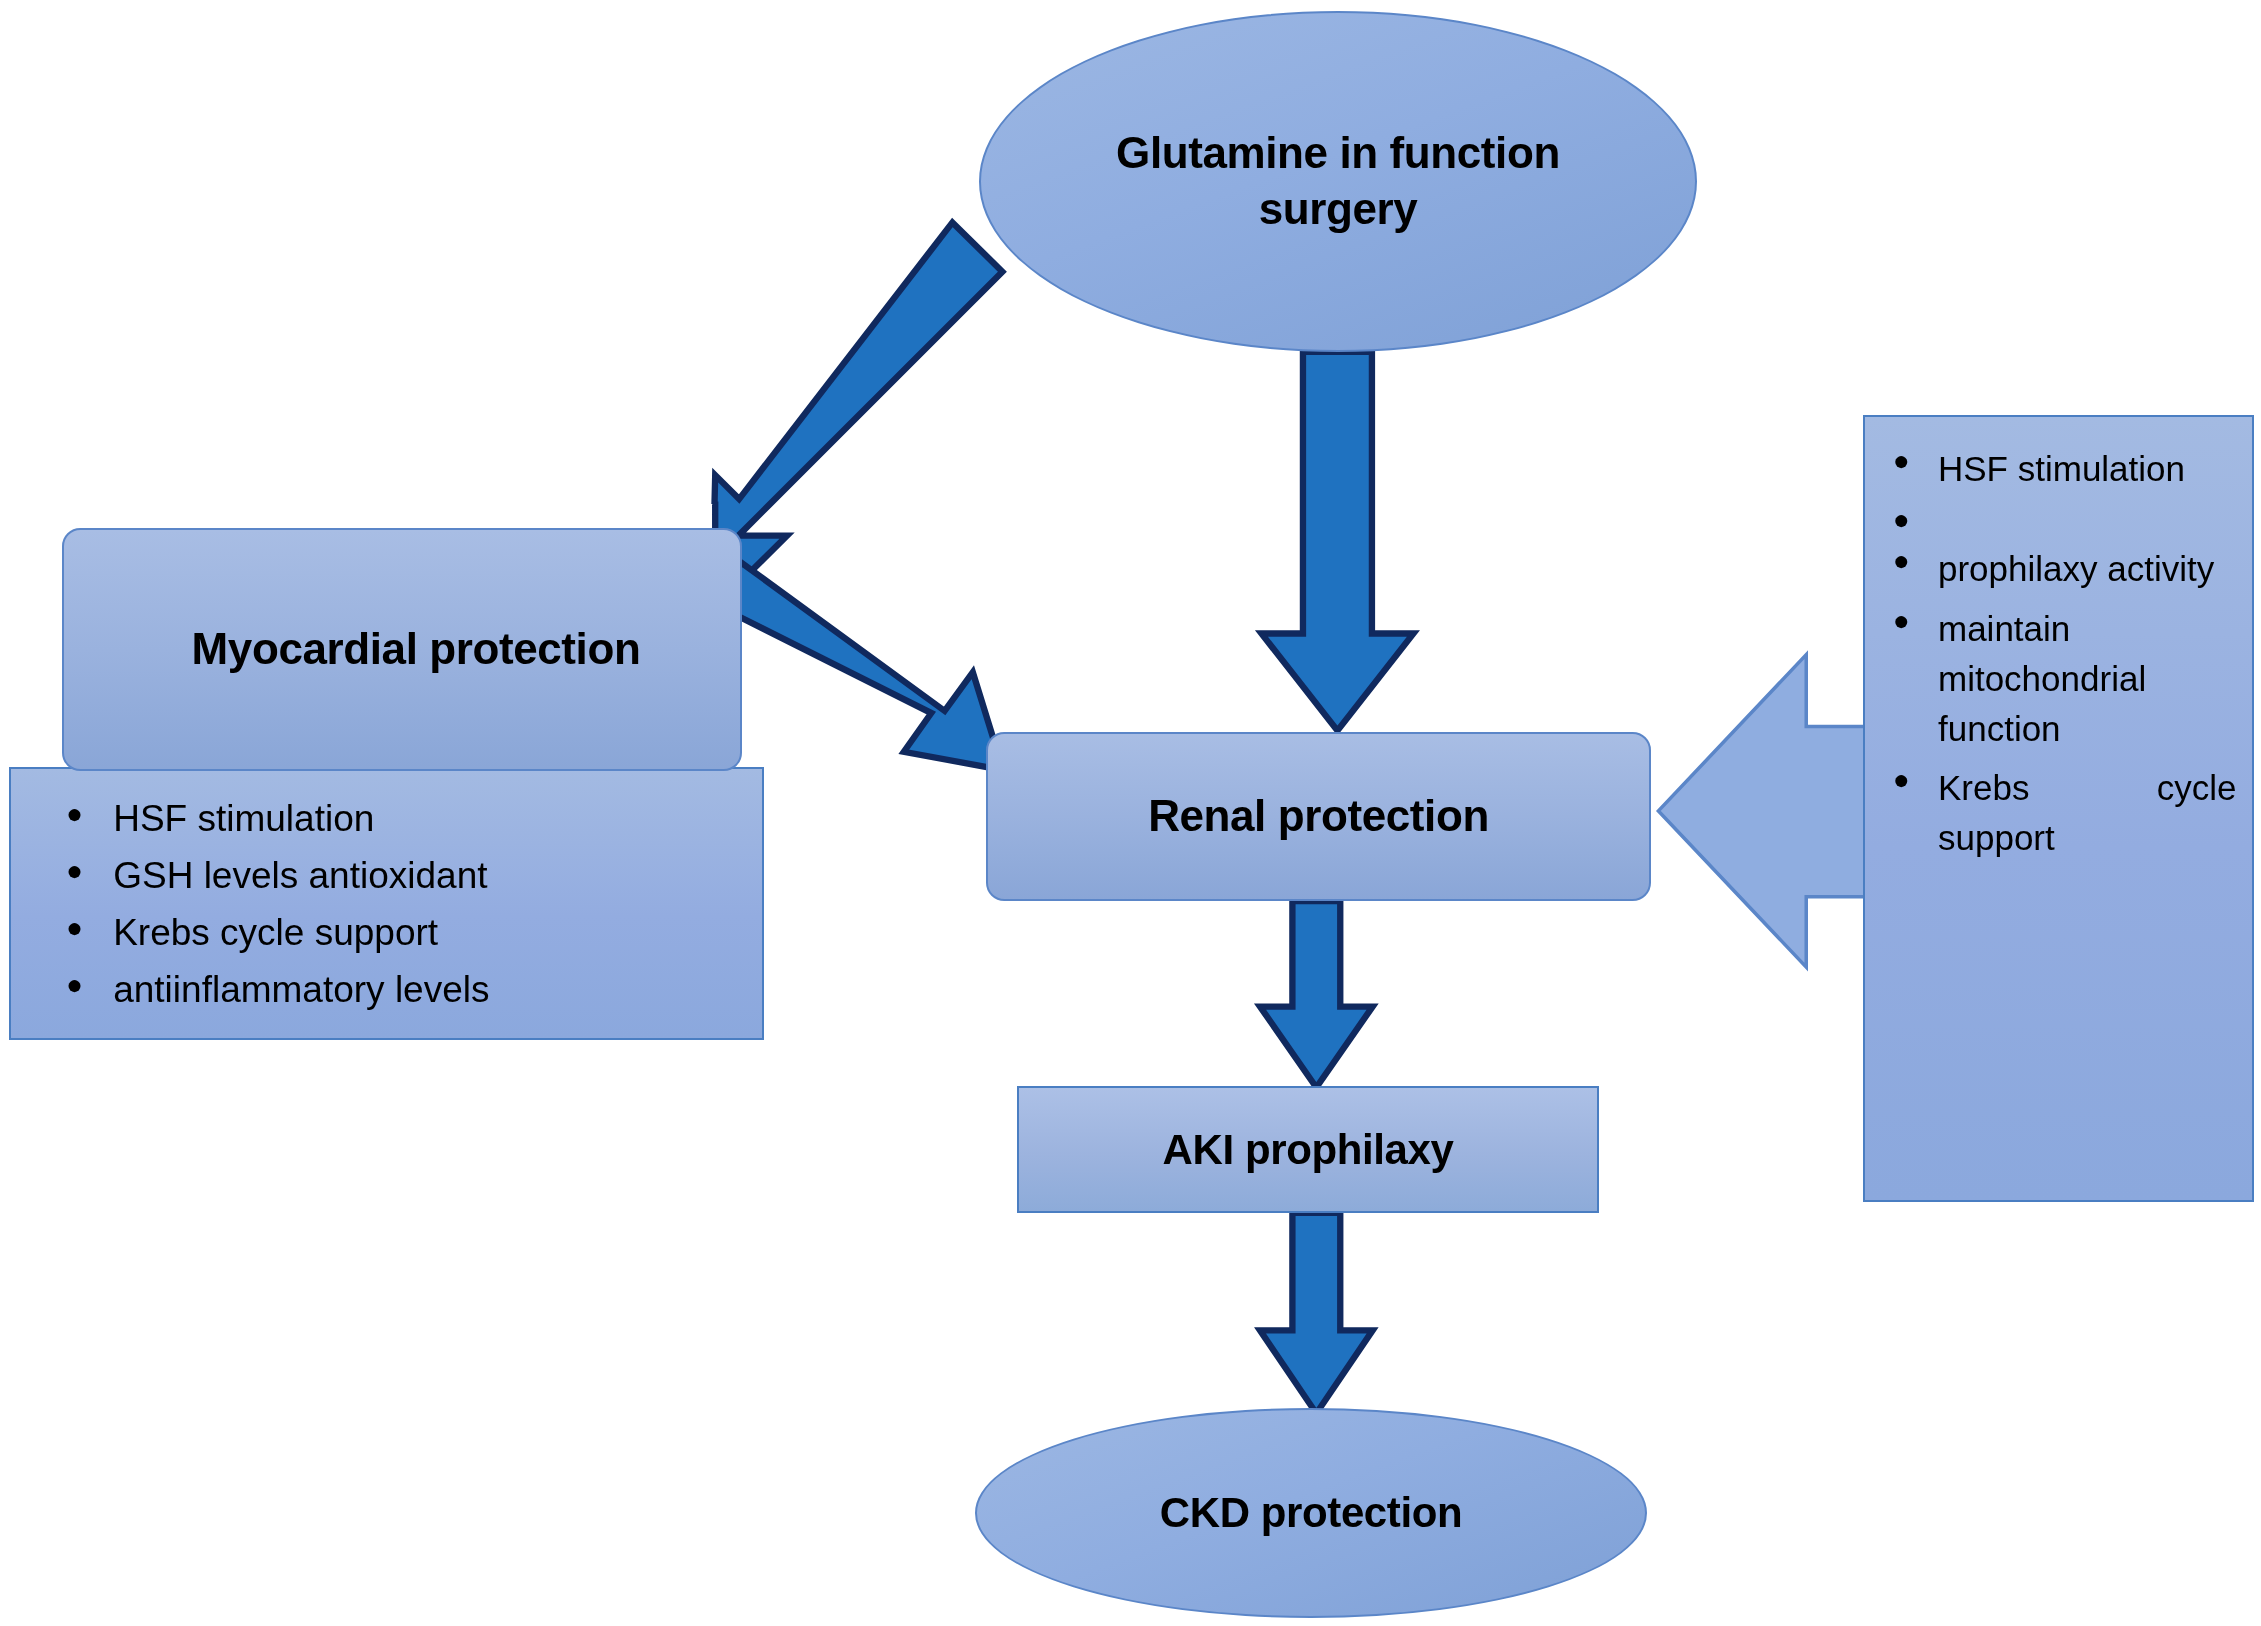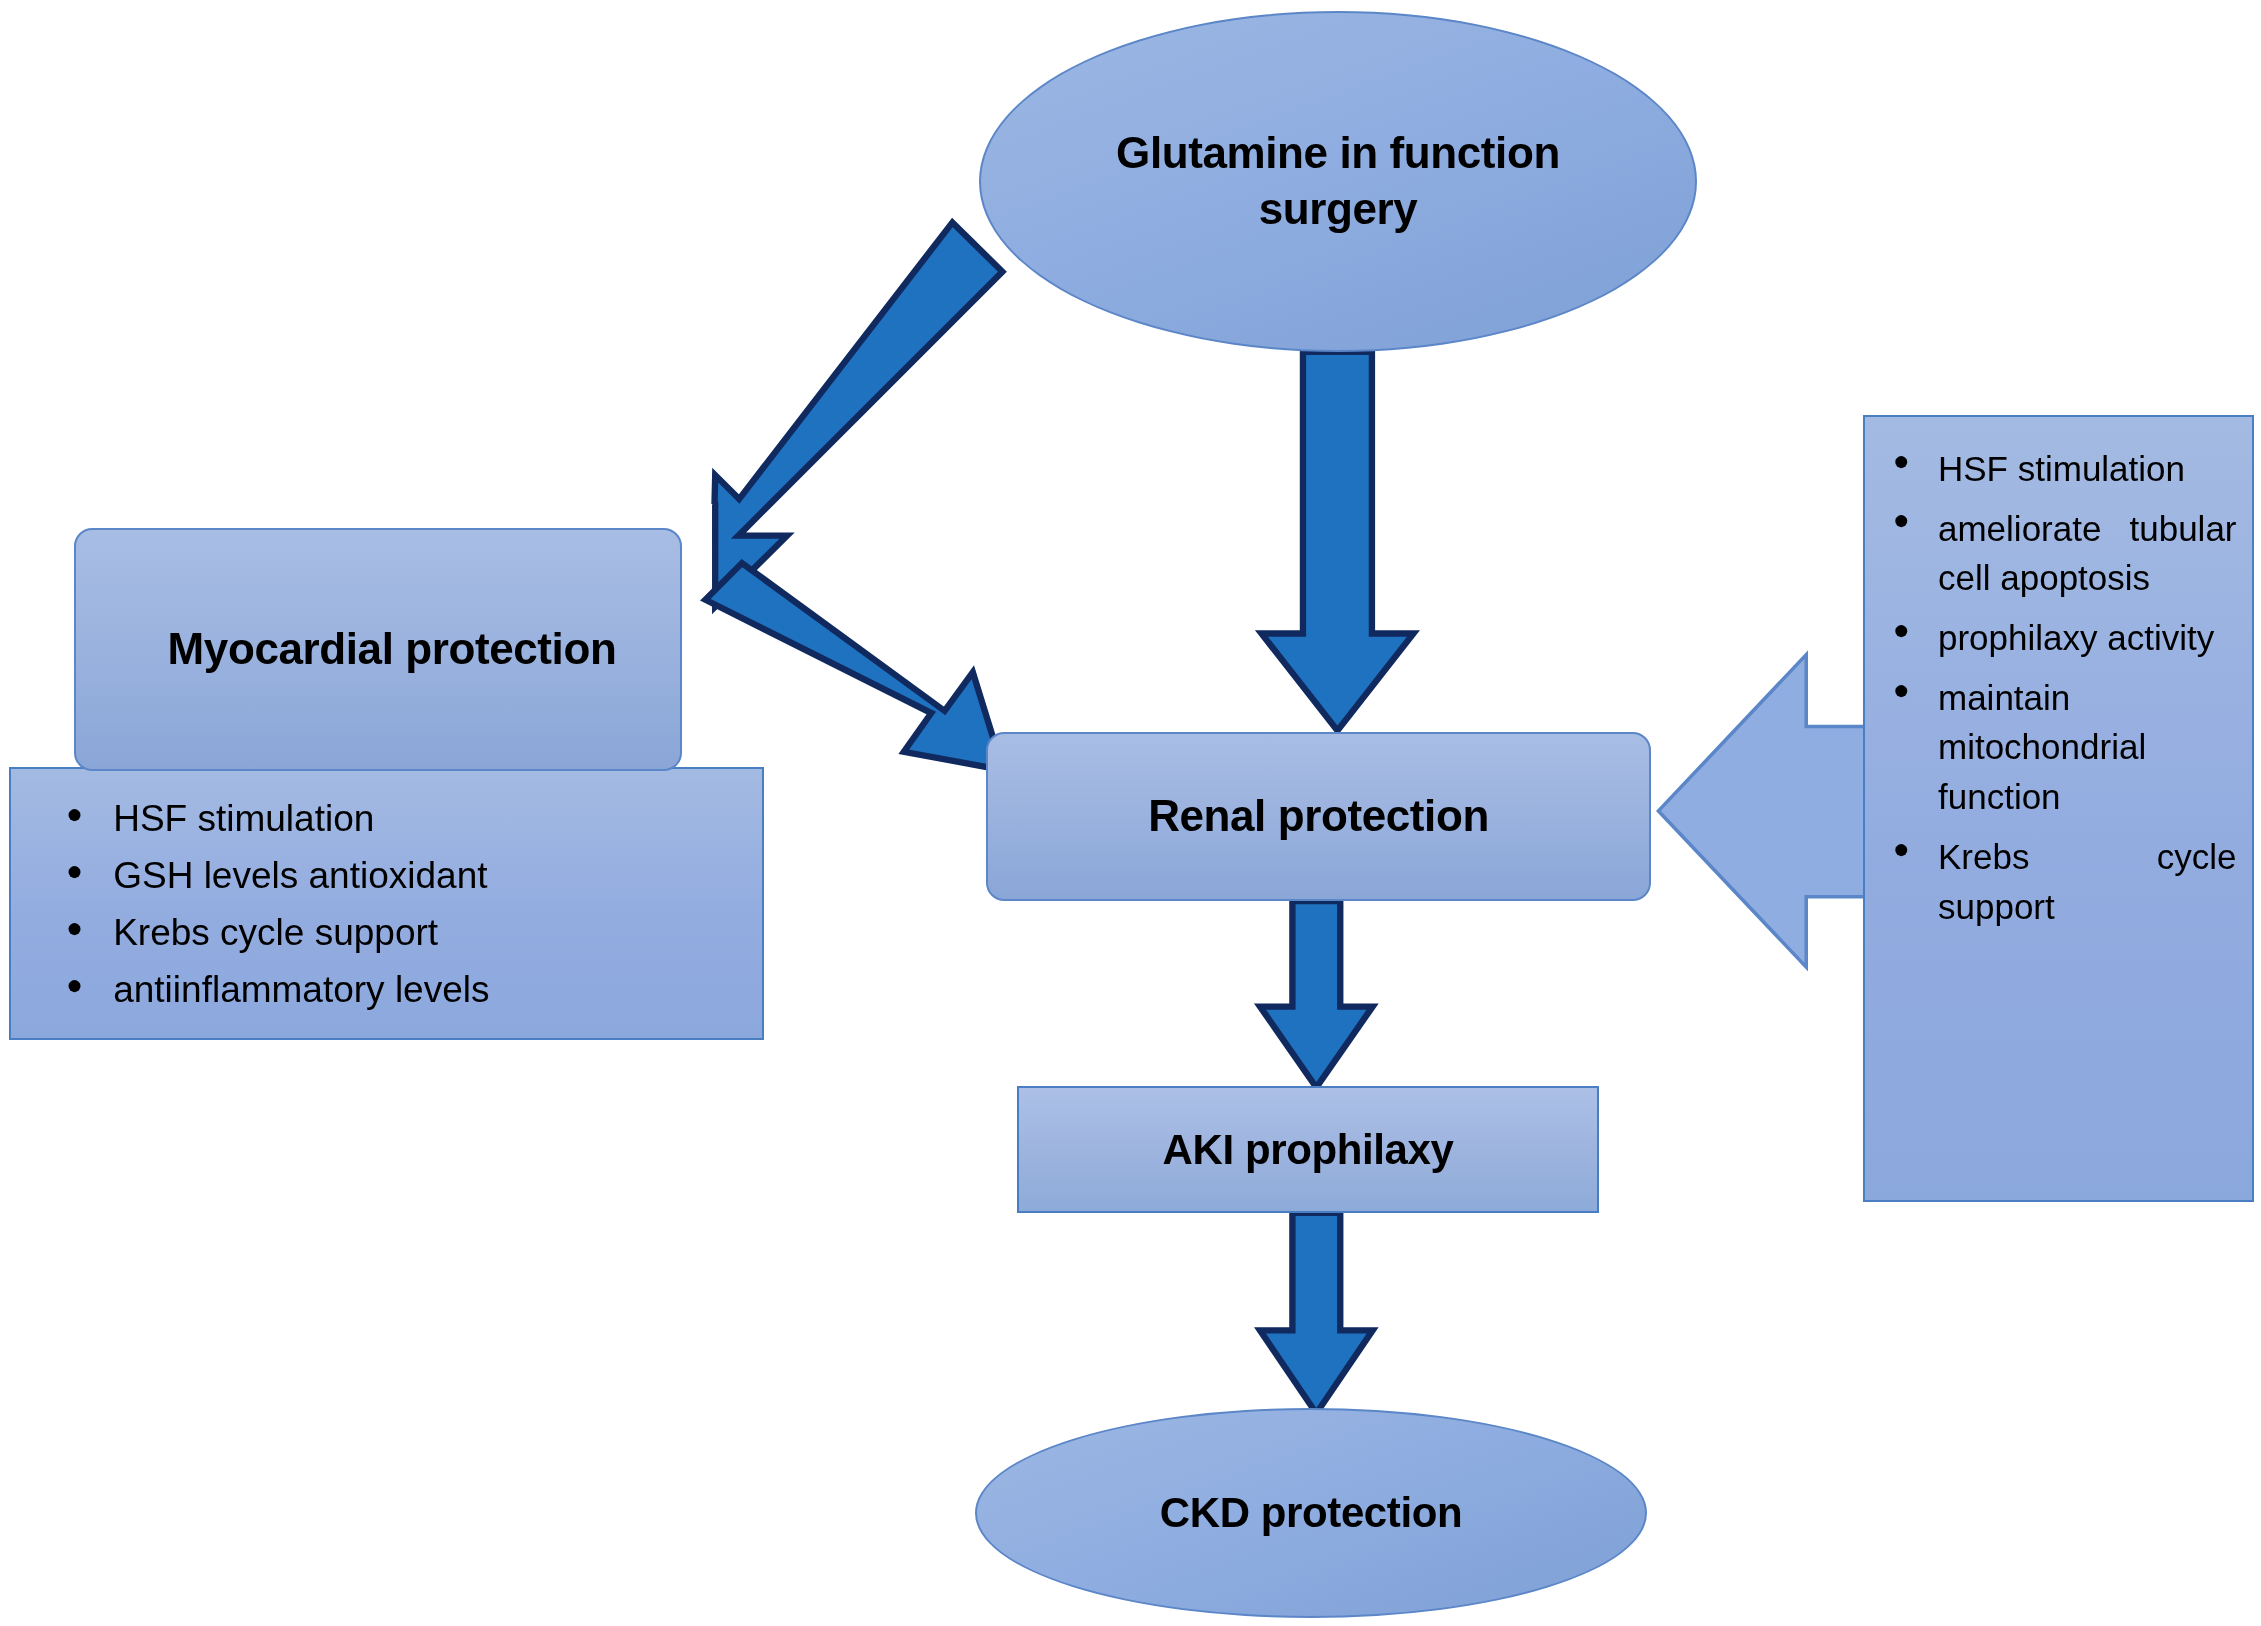--- a/index.html
+++ b/index.html
@@ -124,21 +124,21 @@
 
     <polygon class="arrow-dark" points="1836,1280 1904,1280 1904,1430 1950,1430 1870,1545 1790,1430 1836,1430"></polygon>
 
     <polygon class="arrow-dark" points="1836,1723 1904,1723 1904,1890 1950,1890 1870,2008 1790,1890 1836,1890"></polygon>
   </svg>
 
   <div class="node ellipse" id="node-glutamine" style="left:979px; top:10.6px; width:718px; height:341px; padding:0 77px;">
     <span class="label" style="font-size:44px;">Glutamine in function surgery</span>
   </div>
 
-  <div class="node roundbox" id="node-myocardial" style="left:74px; top:528px; width:608px; height:243px;padding-left:28px;">
+  <div class="node roundbox" id="node-myocardial" style="left:62px; top:528px; width:680px; height:243px;padding-left:28px;">
     <span class="label" style="font-size:44px;">Myocardial protection</span>
   </div>
 
   <div class="node rectbox" id="node-aki" style="left:1017px; top:1086px; width:582px; height:127px;">
     <span class="label" style="font-size:42px;">AKI prophilaxy</span>
   </div>
 
   <div class="node roundbox" id="node-renal" style="left:986px; top:732px; width:665px; height:169px;">
     <span class="label" style="font-size:44px;">Renal protection</span>
   </div>
@@ -169,21 +169,20 @@
   </div>
 
   <div class="listbox" id="right-list">
     <ul>
       <li>
         <span class="bullet">●</span>
         <span class="txt">HSF stimulation</span>
       </li>
       <li>
         <span class="bullet">●</span>
-        <span class="txt">ameliorate tubular cell apoptosis</span>
       </li>
       <li>
         <span class="bullet">●</span>
         <span class="txt">prophilaxy activity</span>
       </li>
       <li>
         <span class="bullet">●</span>
         <span class="txt">maintain mitochondrial function</span>
       </li>
       <li>

